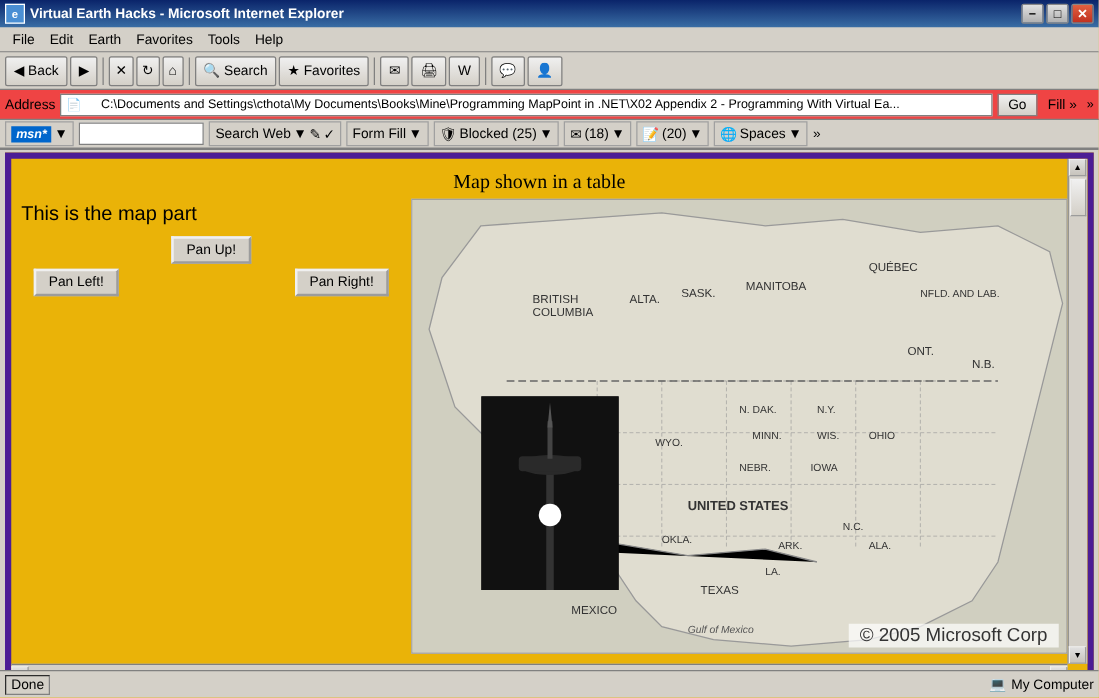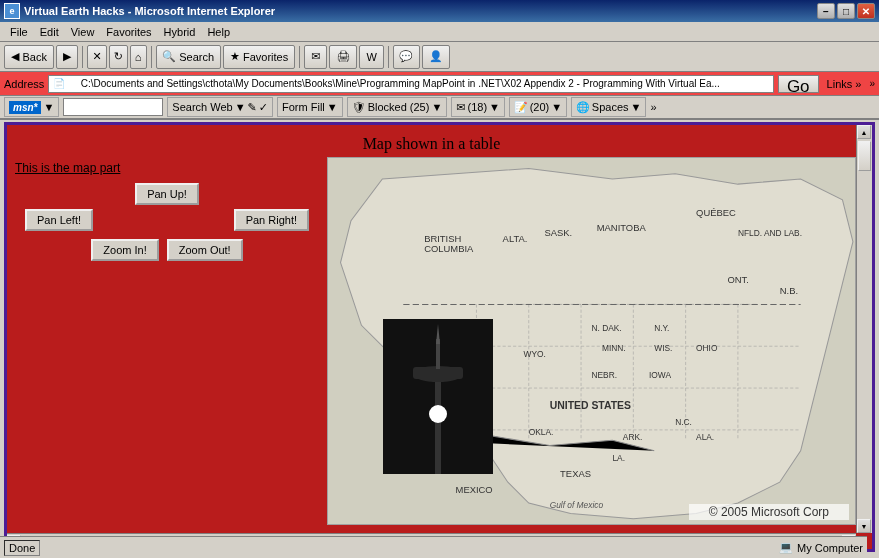--- a/index.html
+++ b/index.html
@@ -105,21 +105,21 @@
       font-size: 11px;
       display: flex; align-items: center;
       overflow: hidden;
       white-space: nowrap;
     }
     .address-input-icon { font-size: 10px; margin-right: 3px; }
     .go-btn {
       background: linear-gradient(to bottom, #f0f0f0, #d4d0c8);
       border: 1px solid #808080;
       padding: 1px 8px;
-      font-size: 17px;
+      font-size: 11px;
       cursor: pointer;
       height: 18px;
     }
     .links-btn {
       font-size: 11px;
       cursor: pointer;
       padding: 0 4px;
     }
 
     
@@ -177,21 +177,21 @@
       background: #d4d0c8;
       height: 22px;
       display: flex;
       align-items: center;
       border-top: 1px solid #808080;
       padding: 0 4px;
       font-size: 11px;
       position: absolute;
       bottom: 0;
       left: 0;
-      right: 12px;
+      right: 0;
     }
     .status-left {
       flex: 1;
       display: flex; align-items: center; gap: 4px;
     }
     .status-panel {
       border: 1px inset #808080;
       padding: 1px 4px;
       height: 16px;
       display: flex; align-items: center;
@@ -257,23 +257,23 @@
     <div class="title-bar-controls">
       <div class="title-btn">−</div>
       <div class="title-btn">□</div>
       <div class="title-btn close">✕</div>
     </div>
   </div>
 
   <div class="menu-bar">
     <span class="menu-item">File</span>
     <span class="menu-item">Edit</span>
-    <span class="menu-item">View</span>
+    <span class="menu-item">Earth</span>
     <span class="menu-item">Favorites</span>
-    <span class="menu-item">Hybrid</span>
+    <span class="menu-item">Tools</span>
     <span class="menu-item">Help</span>
   </div>
 
   <div class="toolbar">
     <button class="toolbar-btn">
       <span>◀</span>
       <span>Back</span>
     </button>
     <button class="toolbar-btn" style="padding:2px 6px;">
       <span>▶</span>
@@ -316,21 +316,21 @@
     </button>
   </div>
 
   <div class="address-bar">
     <span class="address-label">Address</span>
     <div class="address-input">
       <span class="address-input-icon">📄</span>
       <span style="font-size:10px;padding-left:12px;">C:\Documents and Settings\cthota\My Documents\Books\Mine\Programming MapPoint in .NET\X02 Appendix 2 - Programming With Virtual Ea...</span>
     </div>
     <button class="go-btn">Go</button>
-    <span class="links-btn">Links »</span>
+    <span class="links-btn">Fill »</span>
     <span style="font-size:10px;">»</span>
   </div>
 
   <div class="msn-bar">
     <div class="msn-section">
       <span class="msn-logo">msn*</span>
       <span>▼</span>
     </div>
     <input class="msn-input" type="text" style="">
     <div class="msn-section">
@@ -359,56 +359,52 @@
       <span>▼</span>
     </div>
     <div class="msn-section">
       <span>🌐</span>
       <span>Spaces</span>
       <span>▼</span>
     </div>
     <span>»</span>
   </div>
 
-  <div style="background:#b91c1c; margin:2px 4px; border:3px solid #4c1d95; height:430px; position:relative; overflow:hidden;">
+  <div style="background:#eab308; margin:2px 4px; border:5px solid #4c1d95; height:430px; position:relative; overflow:hidden;">
 
     <div class="scrollbar-v" style="position:absolute;right:0;top:0;bottom:16px;width:16px;background:#d4d0c8;border-left:1px solid #808080;">
       <div class="sb-arrow" style="top:0;left:0;">▲</div>
       <div class="sb-thumb-v"></div>
       <div class="sb-arrow" style="bottom:0;left:0;">▼</div>
     </div>
 
     <div style="position:absolute;bottom:0;left:0;right:16px;height:16px;background:#d4d0c8;border-top:1px solid #808080;">
       <div class="sb-arrow" style="left:0;top:1px;">◀</div>
       <div class="sb-arrow" style="right:0;top:1px;">▶</div>
     </div>
 
     <div style="position:absolute;top:0;left:0;right:16px;bottom:16px;overflow:hidden;">
 
       <div style="text-align:center; font-size:16px; padding:10px 0 4px 0; font-family:serif;">Map shown in a table</div>
 
       <div style="display:flex; height:calc(100% - 40px);">
 
         <div style="width:320px; flex-shrink:0; padding:4px 8px;">
-          <div style="font-size:12px; margin-bottom:8px;text-decoration:underline;">This is the map part</div>
+          <div style="font-size:16px; margin-bottom:8px;">This is the map part</div>
 
           <div class="btn-row" style="margin:8px 0 4px 0;">
             <button class="map-btn">Pan Up!</button>
           </div>
 
           <div class="btn-row" style="justify-content:space-between; padding:0 10px; margin:4px 0;">
             <button class="map-btn">Pan Left!</button>
             <button class="map-btn">Pan Right!</button>
           </div>
 
 
-          <div class="btn-row" style="gap:8px; margin:8px 0 16px 0;">
-            <button class="map-btn">Zoom In!</button>
-            <button class="map-btn">Zoom Out!</button>
-          </div>
 
         </div>
 
         <div style="flex:1; border:1px solid #a0a0a0; position:relative; overflow:hidden; background:#d8d4c8;">
 
           <svg class="map-svg-area" viewBox="0 0 520 350" preserveAspectRatio="xMidYMid slice">
 
             <rect width="520" height="350" fill="#c8c8b8"></rect>
 
             <rect width="520" height="350" fill="#d0cfc0"></rect>
@@ -470,21 +466,21 @@
               <rect x="30" y="48" width="50" height="12" fill="#2a2a2a" rx="3"></rect>
 
               <rect x="53" y="20" width="4" height="30" fill="#444"></rect>
 
               <polygon points="55,5 53,25 57,25" fill="#555"></polygon>
 
               <circle cx="55" cy="95" r="9" fill="white"></circle>
             </svg>
           </div>
 
-          <div style="position:absolute; bottom:4px; right:6px; font-size:12px; color:#333; background:rgba(255,255,255,0.7); padding:1px 20px;">© 2005 Microsoft Corp</div>
+          <div style="position:absolute; bottom:4px; right:6px; font-size:15px; color:#333; background:rgba(255,255,255,0.7); padding:1px 9px;">© 2005 Microsoft Corp</div>
         </div>
       </div>
     </div>
   </div>
 
   <div class="status-bar">
     <div class="status-left">
       <div class="status-panel">
         <span>Done</span>
       </div>

